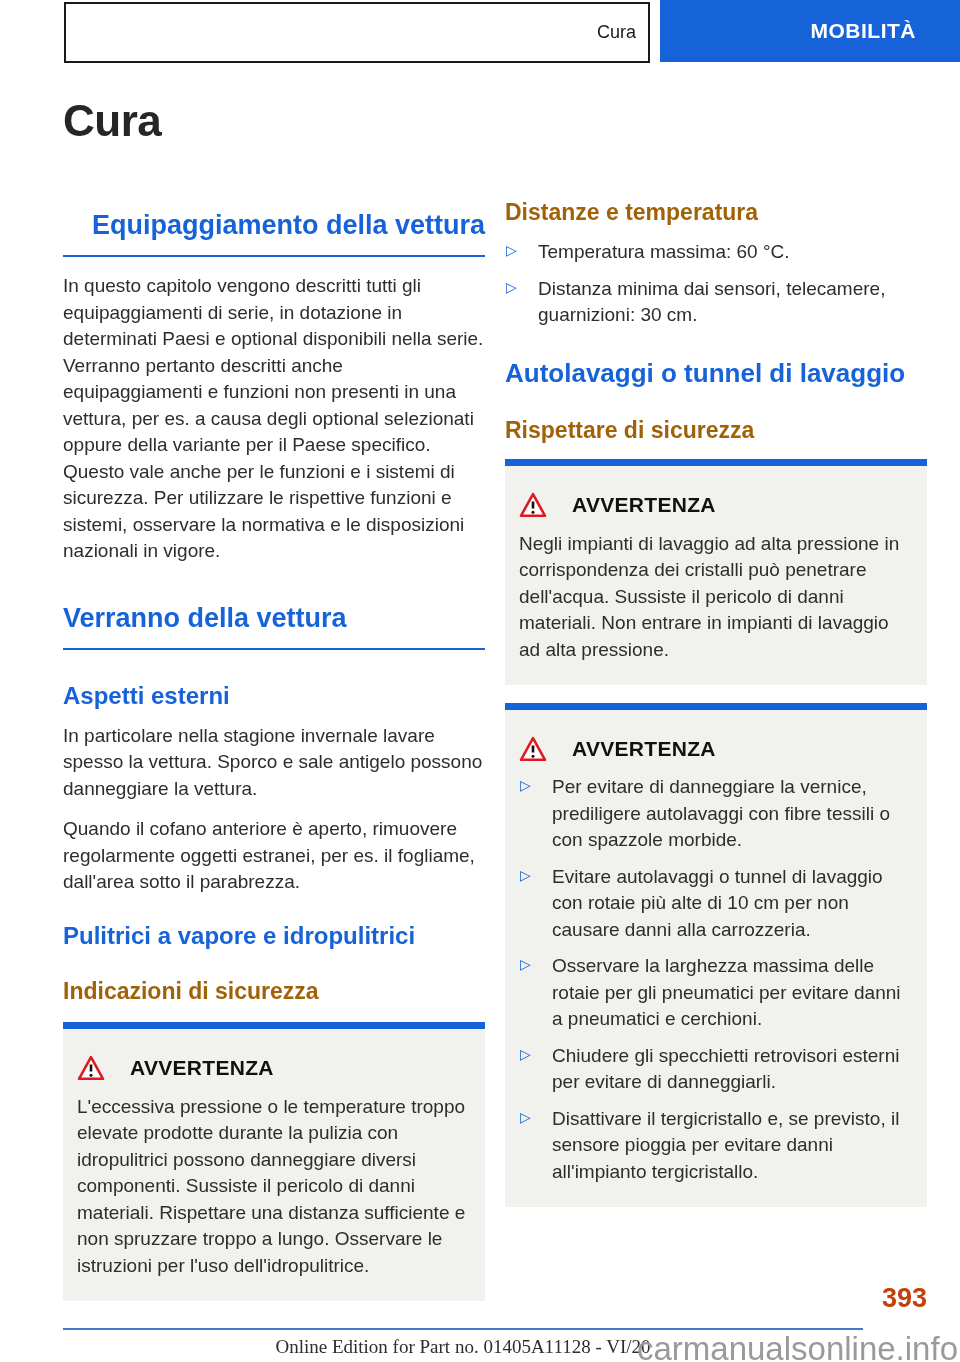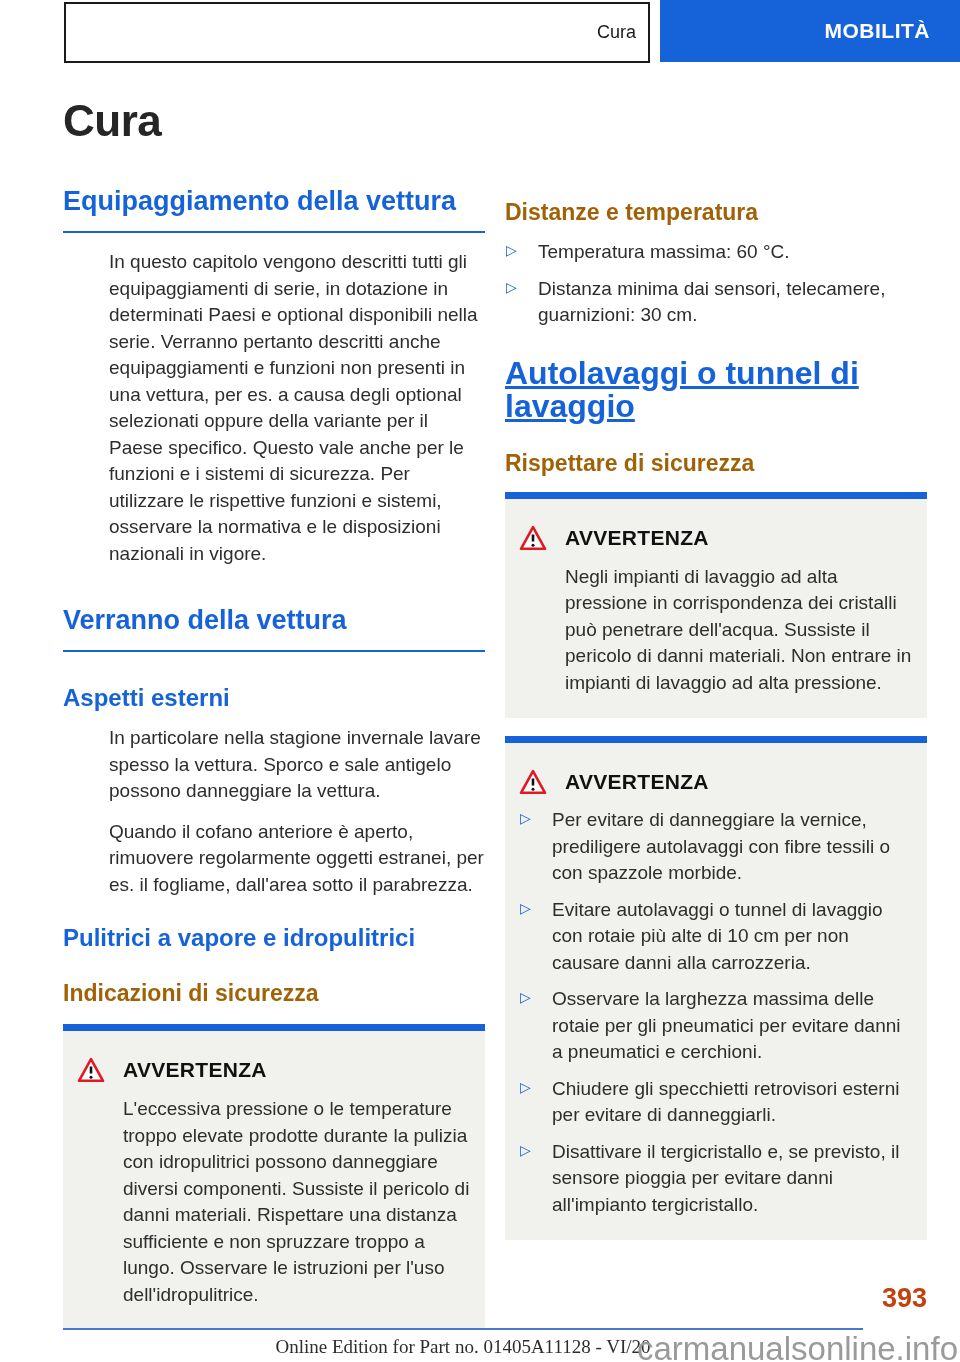--- a/index.html
+++ b/index.html
@@ -12,60 +12,60 @@
   .tabbox {
     position:absolute; left:64px; top:2px; width:586px; height:61px;
     background:#ffffff; border:2px solid #1a1a1a;
     display:flex; align-items:center; justify-content:flex-end;
     padding-right:12px; font-size:18px; color:#1a1a1a;
   }
   .chapterbox {
     position:absolute; left:660px; top:0; width:300px; height:62px;
     background:#1663d9; color:#ffffff;
     display:flex; align-items:center; justify-content:flex-end;
-    padding-right:30px; font-size:21px; font-weight:bold; letter-spacing:.5px;
+    padding-right:44px; font-size:21px; font-weight:bold; letter-spacing:.5px;
   }
 
   
   .content { position:absolute; left:63px; top:96px; width:864px; display:flex; gap:20px; }
   .col { width:422px; }
   .col-right { padding-top:102px; }
 
   .page-title { font-size:44px; font-weight:bold; color:#262626; letter-spacing:-.5px; line-height:50px; }
 
   .h1 {
     font-size:27px; line-height:35px; font-weight:bold; color:#1663d9;
     padding-bottom:12px; border-bottom:2px solid #1663d9;
   }
-  .h1.first { margin-top:38px; }
+  .h1.first { margin-top:62px;text-align:right; }
   .h1.later { margin-top:36px; }
 
   .h2 { font-size:24px; line-height:31px; font-weight:bold; color:#1663d9; }
-  .h2.big { font-size:32px; line-height:33px;text-decoration:underline; }
+  .h2.big { font-size:26px; line-height:33px; }
   .h3 { font-size:23px; line-height:29px; font-weight:bold; color:#a16207; }
 
-  .p { font-size:19px; line-height:26.5px; color:#2d2d2d;margin-left:46px; }
+  .p { font-size:19px; line-height:26.5px; color:#2d2d2d; }
 
   .mt12 { margin-top:12px; } .mt14 { margin-top:14px; } .mt16 { margin-top:16px; }
   .mt24 { margin-top:24px; } .mt26 { margin-top:26px; } .mt28 { margin-top:28px; }
   .mt30 { margin-top:30px; }
 
   
   .blist { list-style:none; }
   .blist li { position:relative; padding-left:33px; font-size:19px; line-height:26.5px; margin-top:10px; }
   .blist li:first-child { margin-top:0; }
   .tri {
     position:absolute; left:1px; top:4px; font-size:14px; color:#1663d9; line-height:1;
   }
 
   
   .warnbox { margin-top:16px; }
   .warnbar { height:7px; background:#1663d9; }
   .warnbody { background:#f1f1ee; padding:26px 14px 22px 14px; }
-  .warnhead { display:flex; align-items:center; gap:18px; }
+  .warnhead { display:flex; align-items:center; gap:25px; }
   .warnhead .wlabel { font-size:21px; font-weight:bold; color:#111111; letter-spacing:.3px; }
   .warnicon { width:28px; height:26px; flex:0 0 auto; }
   .warnbody .p { margin-top:13px; }
   .warnbody .blist { margin-top:12px; }
 
   
   .page-num { position:absolute; top:1283px; right:33px; font-size:27px; font-weight:bold; color:#c2410c; }
   .footer-line { position:absolute; left:63px; top:1328px; width:800px; height:2px; background:#4778c9; }
   .edition { position:absolute; left:63px; top:1336px; width:800px; text-align:center; font-size:19px; color:#2d2d2d;font-family:Liberation Serif, serif; }
   .watermark { position:absolute; top:1330px; right:2px; font-size:33px; color:#9a9a9a; white-space:nowrap; }

